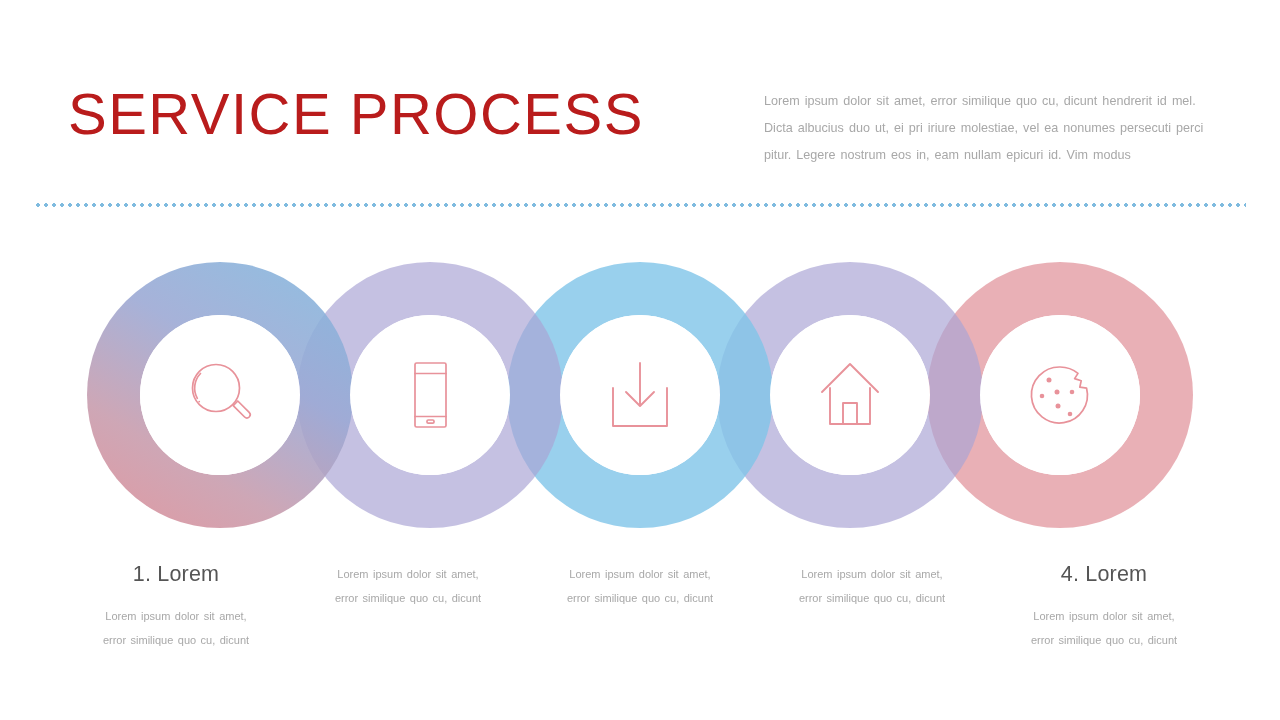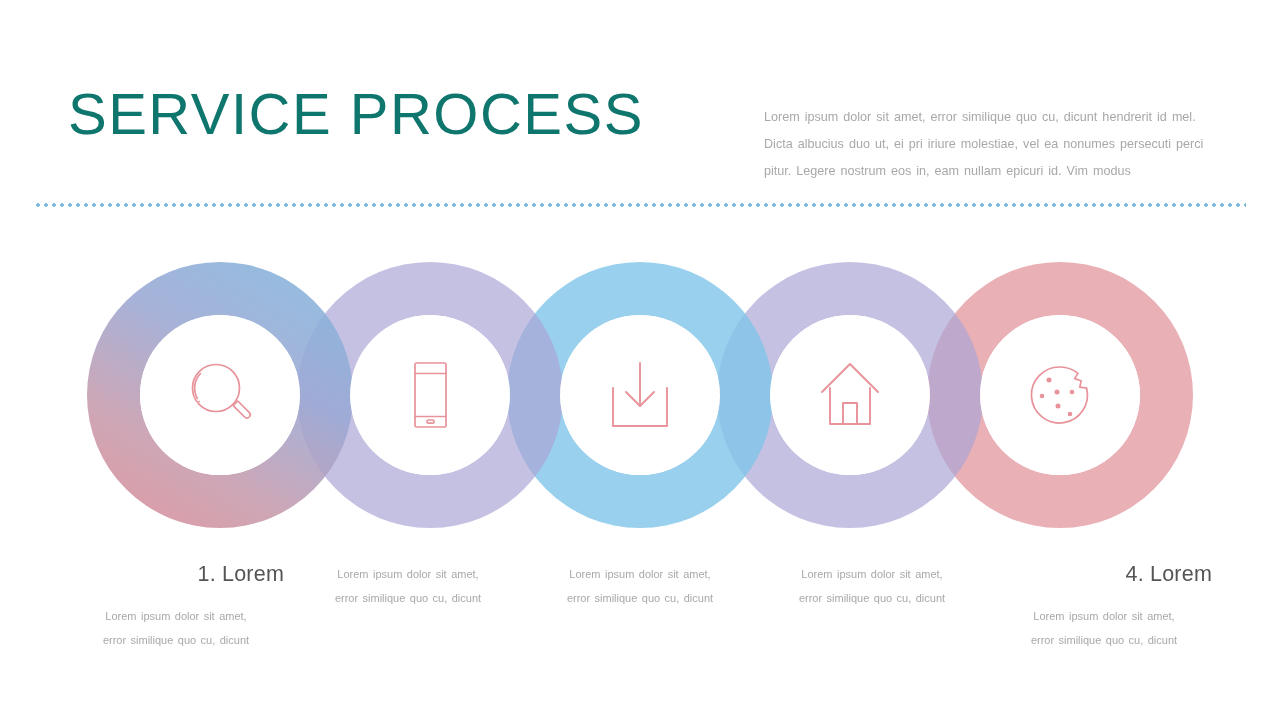--- a/index.html
+++ b/index.html
@@ -17,34 +17,33 @@
     background: #ffffff;
   }
 
   
   .page-title {
     position: absolute;
     left: 68px; top: 84px;
     font-size: 58px;
     font-weight: 400;
     letter-spacing: 1.5px;
-    color: #0f766e;
+    color: #b91c1c;
     line-height: 1.05;
     white-space: nowrap;
   }
   .intro {
     position: absolute;
     left: 764px; top: 88px;
     width: 440px;
     font-size: 12.6px;
     color: #a8a8a8;
     line-height: 2.15;
     text-align: left;
     word-spacing: 1.5px;
-    margin-top: 16px;
   }
 
   
   .divider {
     position: absolute;
     left: 34px; top: 203px;
     width: 1212px; height: 4px;
     background-image: radial-gradient(circle, #7fbbdf 0px, #7fbbdf 1.6px, rgba(255,255,255,0) 2.1px);
     background-size: 8px 4px;
     background-repeat: repeat-x;
@@ -71,21 +70,20 @@
     text-align: center;
     padding: 0 8px;
   }
   .step-title {
     font-size: 21.5px;
     font-weight: 400;
     color: #555555;
     letter-spacing: 0.2px;
     margin: 0 0 16px 0;
     line-height: 1.2;
-    text-align: right;
   }
   .step-desc {
     font-size: 11px;
     color: #a8a8a8;
     line-height: 2.2;
     word-spacing: 1.4px;
   }
 </style>
 </head>
 <body>

